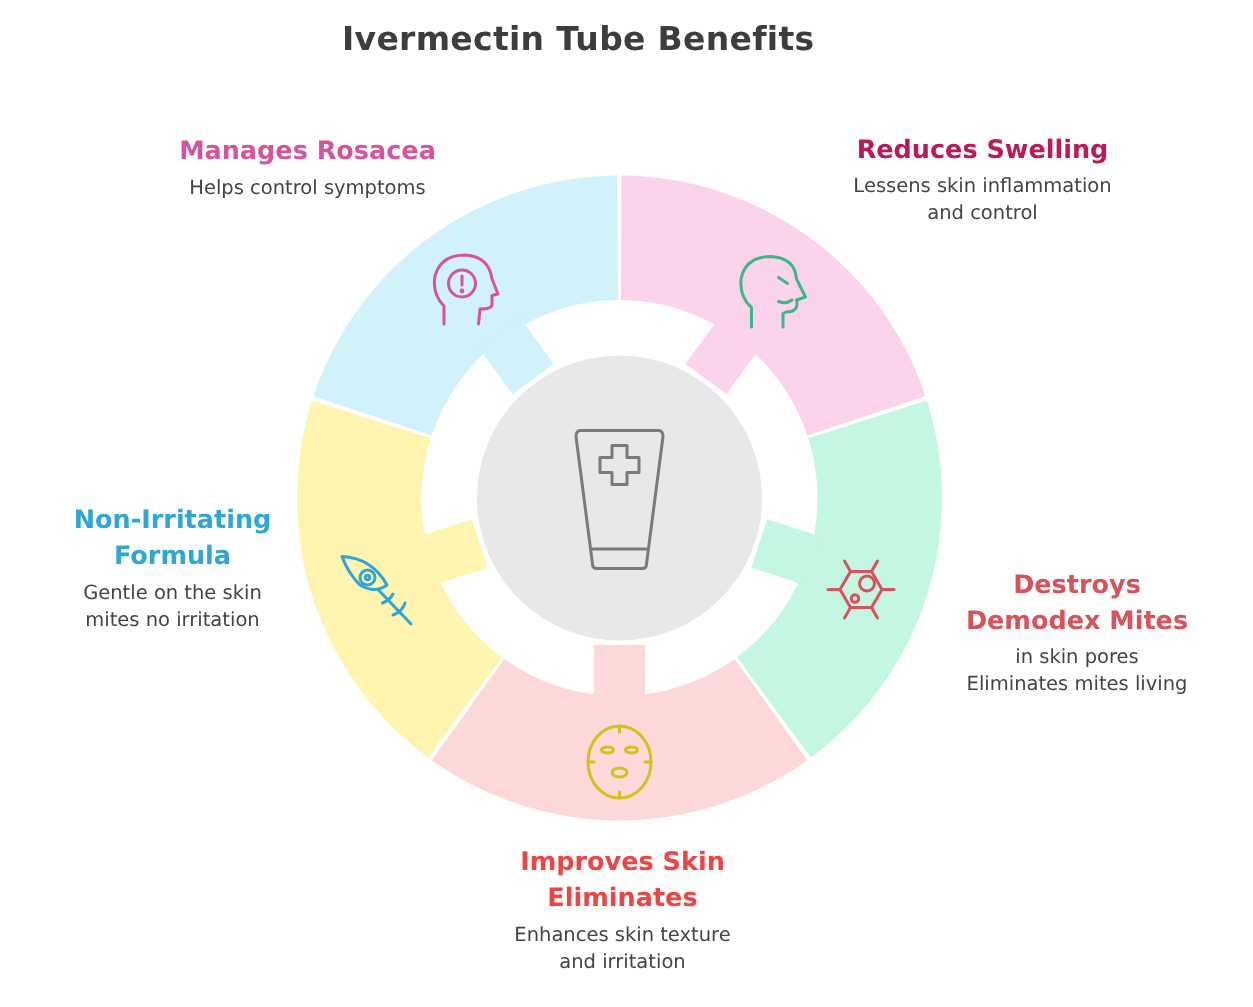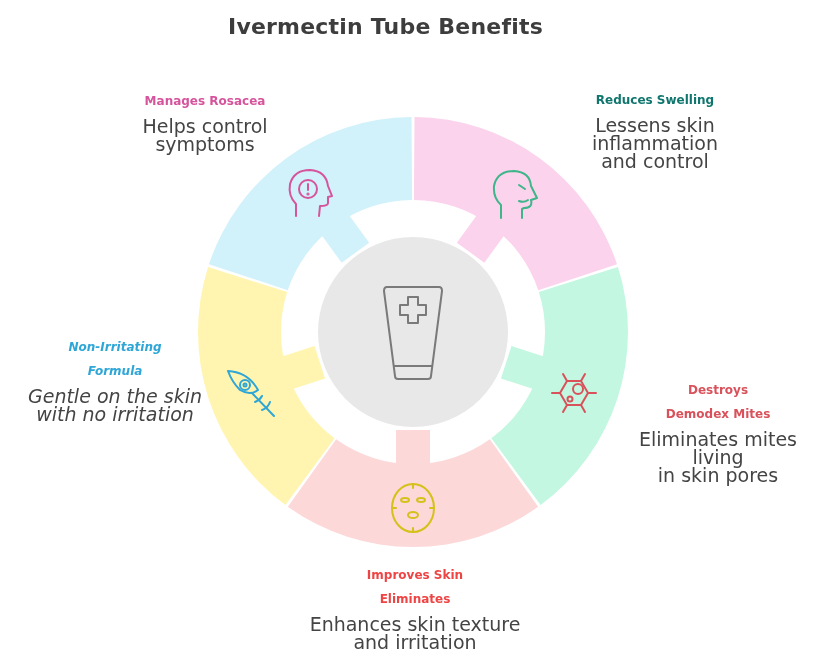--- a/index.html
+++ b/index.html
@@ -1,21 +1,21 @@
 <!DOCTYPE html>
 <html><head>
 <meta charset="utf-8">
 <style>
   html, body { margin: 0; padding: 0; background: #ffffff; }
   body { width: 835px; height: 671px; position: relative; overflow: hidden; font-family: "DejaVu Sans", sans-serif; }
   .title { position: absolute; left: 0; width: 771px; top: 14px; text-align: center; font-size: 22px; font-weight: bold; color: #3d3d3d; letter-spacing: 0.2px; }
   svg.ring { position: absolute; left: 0; top: 0; }
   .label { position: absolute; text-align: center; }
-  .label .h { font-weight: bold; font-size: 12px; line-height: 24px; }
-  .label .d { font-size: 19px; color: #444444; line-height: 18px; margin-top: 4px; }
+  .label .h { font-weight: bold; font-size: 17px; line-height: 24px; }
+  .label .d { font-size: 13px; color: #444444; line-height: 18px; margin-top: 4px; }
 </style>
 </head>
 <body>
 
 <div class="title">Ivermectin Tube Benefits</div>
 
 <svg class="ring" width="835" height="671" viewBox="0 0 835 671">
   <g id="segs">
       <path d="M414.50097096406176,117.00523939834014 A215,215 0 0 1 617.0083425035667,264.13545705637296 L538.2516335370735,290.3343271229825 A132,132 0 0 0 413.9215263593309,200.0032167468879 Z" fill="#fbd3ec"></path>
       <polygon points="506.6920832161505,231.9660380539792 479.1855054074022,211.98133947603512 456.84966582028824,242.72398526228312 484.3562436290365,262.7086838402272" fill="#fbd3ec"></polygon>
@@ -78,51 +78,51 @@
 </svg>
 
 <div class="label" style="left:95px; top:89px; width:220px;">
   <div class="h" style="color:#d6549c">Manages Rosacea</div>
   <div class="d">
     <div>Helps control symptoms</div>
   </div>
 </div>
 
 <div class="label" style="left:540px; top:88px; width:230px;">
-  <div class="h" style="color:#0f766e">Reduces Swelling</div>
+  <div class="h" style="color:#be185d">Reduces Swelling</div>
   <div class="d">
     <div>Lessens skin inflammation</div>
     <div>and control</div>
   </div>
 </div>
 
 <div class="label" style="left:618px; top:336px; width:200px;margin-top:42px;">
   <div class="h" style="color:#d9515a">
     <div>Destroys</div>
     <div>Demodex Mites</div>
   </div>
   <div class="d">
+    <div>in skin pores</div>
     <div>Eliminates mites living</div>
-    <div>in skin pores</div>
   </div>
 </div>
 
 <div class="label" style="left:300px; top:563px; width:230px;">
   <div class="h" style="color:#ef4444">
     <div>Improves Skin</div>
     <div>Eliminates</div>
   </div>
   <div class="d">
     <div>Enhances skin texture</div>
     <div>and irritation</div>
   </div>
 </div>
 
-<div class="label" style="left:20px; top:335px; width:190px;font-style:italic;">
+<div class="label" style="left:20px; top:335px; width:190px;">
   <div class="h" style="color:#2ea6d6">
     <div>Non-Irritating</div>
     <div>Formula</div>
   </div>
   <div class="d">
     <div>Gentle on the skin</div>
-    <div>with no irritation</div>
+    <div>mites no irritation</div>
   </div>
 </div>
 
 </body></html>

